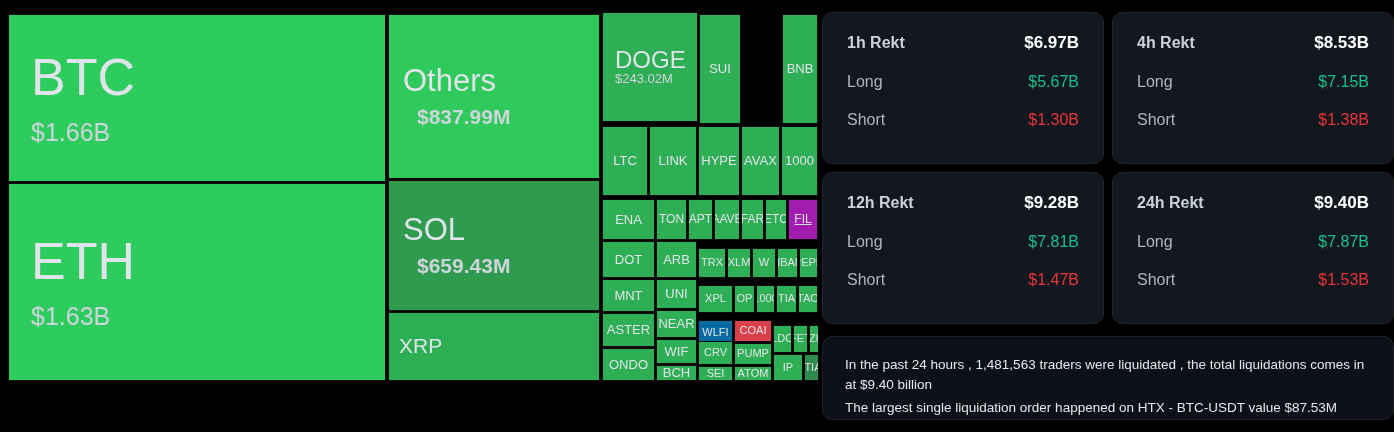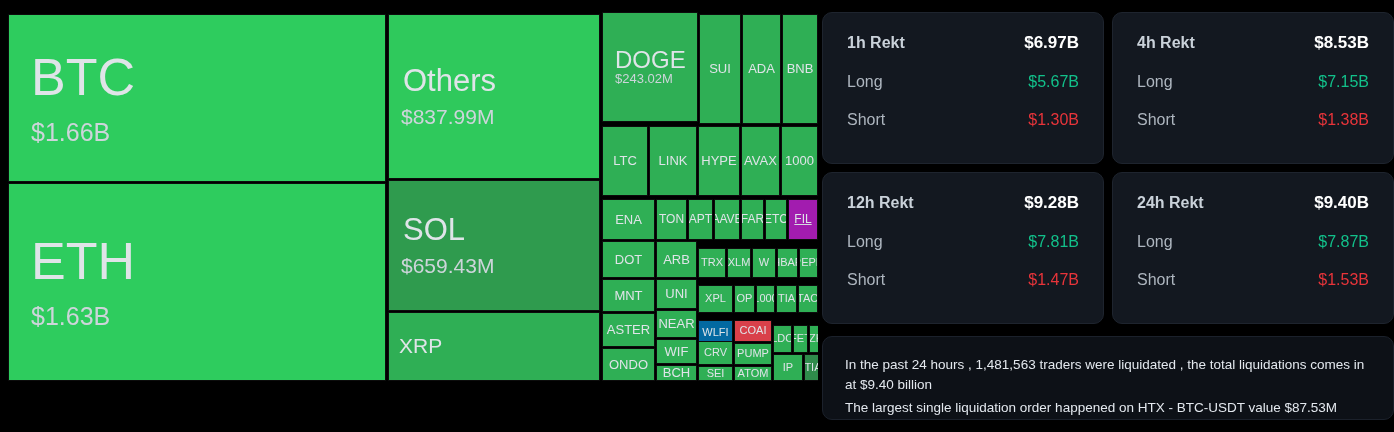--- a/index.html
+++ b/index.html
@@ -10,21 +10,21 @@
   .treemap{position:absolute;left:0;top:0;width:818px;height:432px;overflow:hidden;}
   .tile{position:absolute;box-sizing:border-box;border:1px solid #0c0c0c;
         display:flex;flex-direction:column;justify-content:center;
         overflow:hidden;color:#d5dbe0;}
   .tile.center{align-items:center;justify-content:center;}
   .tile .sym{white-space:nowrap;line-height:1.05;color:#dfe4e8;}
   .tile .val{white-space:nowrap;line-height:1.1;color:#cdd5da;}
   .t-xl .sym{font-size:52px;padding-left:22px;}
   .t-xl .val{font-size:25px;padding-left:22px;margin-top:14px;}
   .t-lg .sym{font-size:31px;padding-left:14px;}
-  .t-lg .val{font-size:21px;padding-left:12px;margin-top:8px;}
+  .t-lg .val{font-size:21px;padding-left:28px;margin-top:8px;font-weight:bold;}
   .t-md .sym{font-size:24px;padding-left:12px;}
   .t-md .val{font-size:13px;padding-left:12px;margin-top:0;}
   .t-sm .sym{font-size:21px;padding-left:10px;}
   .t-sm .val{font-size:12px;padding-left:10px;margin-top:4px;}
   .t-xs .sym{font-size:13px;}
   .t-tn .sym{font-size:12px;}
   .t-mi .sym{font-size:11px;}
 
   
   .panel{position:absolute;left:822px;top:0;width:572px;height:432px;}
@@ -68,23 +68,20 @@
       <div class="tile t-sm" style="left: 388px; top: 312px; width: 212px; height: 69px; background: rgb(47, 175, 85);">
         <div class="sym">XRP</div>
       </div>
       <div class="tile t-md" style="left: 602px; top: 12px; width: 96px; height: 110px; background: rgb(47, 175, 85);">
         <div class="sym">DOGE</div>
         <div class="val">$243.02M</div>
       </div>
       <div class="tile t-xs center" style="left: 699px; top: 14px; width: 42px; height: 110px; background: rgb(47, 175, 85);">
         <div class="sym">SUI</div>
       </div>
-      <div class="tile t-xs center" style="left: 742px; top: 14px; width: 39px; height: 110px; background: rgb(47, 175, 85);">
-        <div class="sym">ADA</div>
-      </div>
       <div class="tile t-xs center" style="left: 782px; top: 14px; width: 36px; height: 110px; background: rgb(47, 175, 85);">
         <div class="sym">BNB</div>
       </div>
       <div class="tile t-xs center" style="left: 602px; top: 126px; width: 46px; height: 70px; background: rgb(47, 175, 85);">
         <div class="sym">LTC</div>
       </div>
       <div class="tile t-xs center" style="left: 649px; top: 126px; width: 48px; height: 70px; background: rgb(47, 175, 85);">
         <div class="sym">LINK</div>
       </div>
       <div class="tile t-xs center" style="left: 698px; top: 126px; width: 42px; height: 70px; background: rgb(47, 175, 85);">

